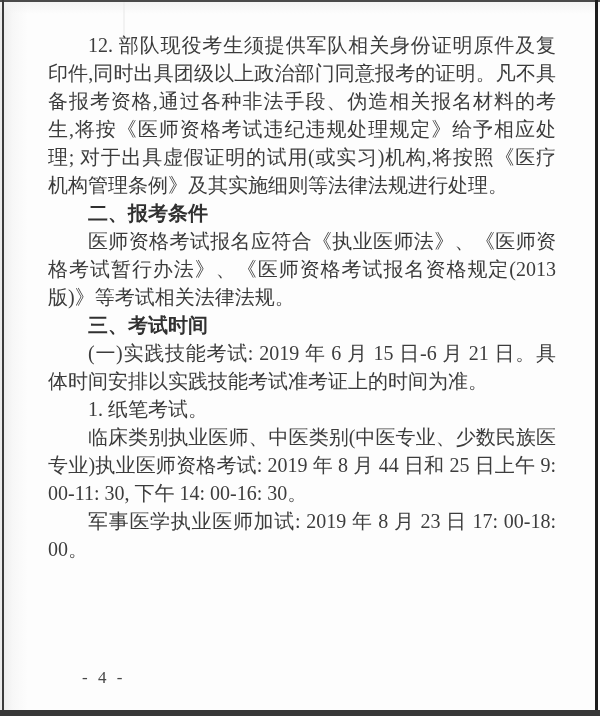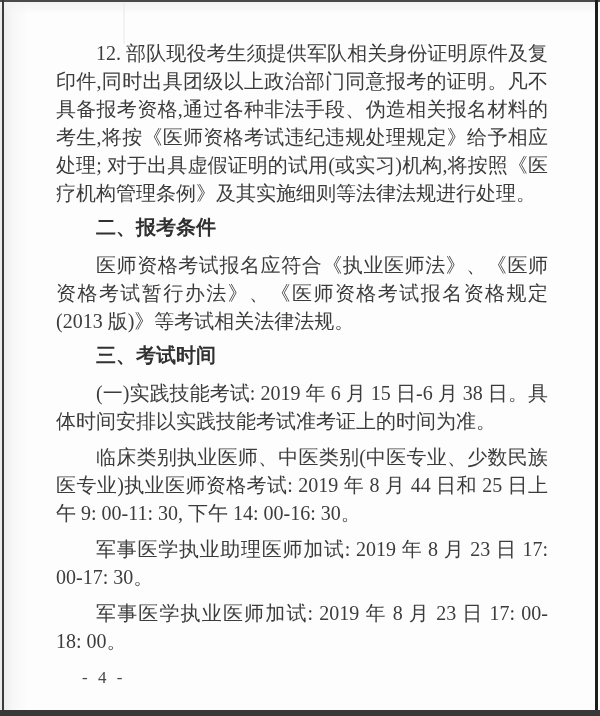--- a/index.html
+++ b/index.html
@@ -56,25 +56,25 @@
     left: 48px;
     top: 31px;
     width: 508px;
     color: #3c3c3c;
     font-size: 20px;
     line-height: 28px;
     text-align: justify;
     text-justify: inter-ideograph;
   }
   .content p {
-    margin: 8px;
+    margin: 0;
     text-indent: 2em;
   }
   .content p.heading {
-    font-family: Liberation Mono, monospace;
+    font-family: Liberation Sans, sans-serif;
     font-weight: 700;
     color: #303030;
   }
   .page-number {
     position: absolute;
     left: 82px;
     top: 668px;
     font-size: 17px;
     color: #474747;
     letter-spacing: 3px;
@@ -87,23 +87,23 @@
 <div class="page">
   <div class="left-shade"></div>
   <div class="top-shade"></div>
   <div class="scan-streak"></div>
 
   <div class="content">
       <p class="body">12. 部队现役考生须提供军队相关身份证明原件及复印件,同时出具团级以上政治部门同意报考的证明。凡不具备报考资格,通过各种非法手段、伪造相关报名材料的考生,将按《医师资格考试违纪违规处理规定》给予相应处理; 对于出具虚假证明的试用(或实习)机构,将按照《医疗机构管理条例》及其实施细则等法律法规进行处理。</p>
       <p class="heading">二、报考条件</p>
       <p class="body">医师资格考试报名应符合《执业医师法》、《医师资格考试暂行办法》、《医师资格考试报名资格规定(2013 版)》等考试相关法律法规。</p>
       <p class="heading">三、考试时间</p>
-      <p class="body">(一)实践技能考试: 2019 年 6 月 15 日-6 月 38 日。具体时间安排以实践技能考试准考证上的时间为准。</p>
+      <p class="body">(一)实践技能考试: 2019 年 6 月 15 日-6 月 21 日。具体时间安排以实践技能考试准考证上的时间为准。</p>
+      <p class="body">1. 纸笔考试。</p>
       <p class="body">临床类别执业医师、中医类别(中医专业、少数民族医专业)执业医师资格考试: 2019 年 8 月 44 日和 25 日上午 9: 00-11: 30, 下午 14: 00-16: 30。</p>
-      <p class="body">军事医学执业助理医师加试: 2019 年 8 月 23 日 17: 00-17: 30。</p>
       <p class="body">军事医学执业医师加试: 2019 年 8 月 23 日 17: 00-18: 00。</p>
     </div>
 
   <div class="page-number">- 4 -</div>
 
   <div class="border-top"></div>
   <div class="border-left"></div>
   <div class="border-right"></div>
   <div class="border-bottom"></div>
 </div>

